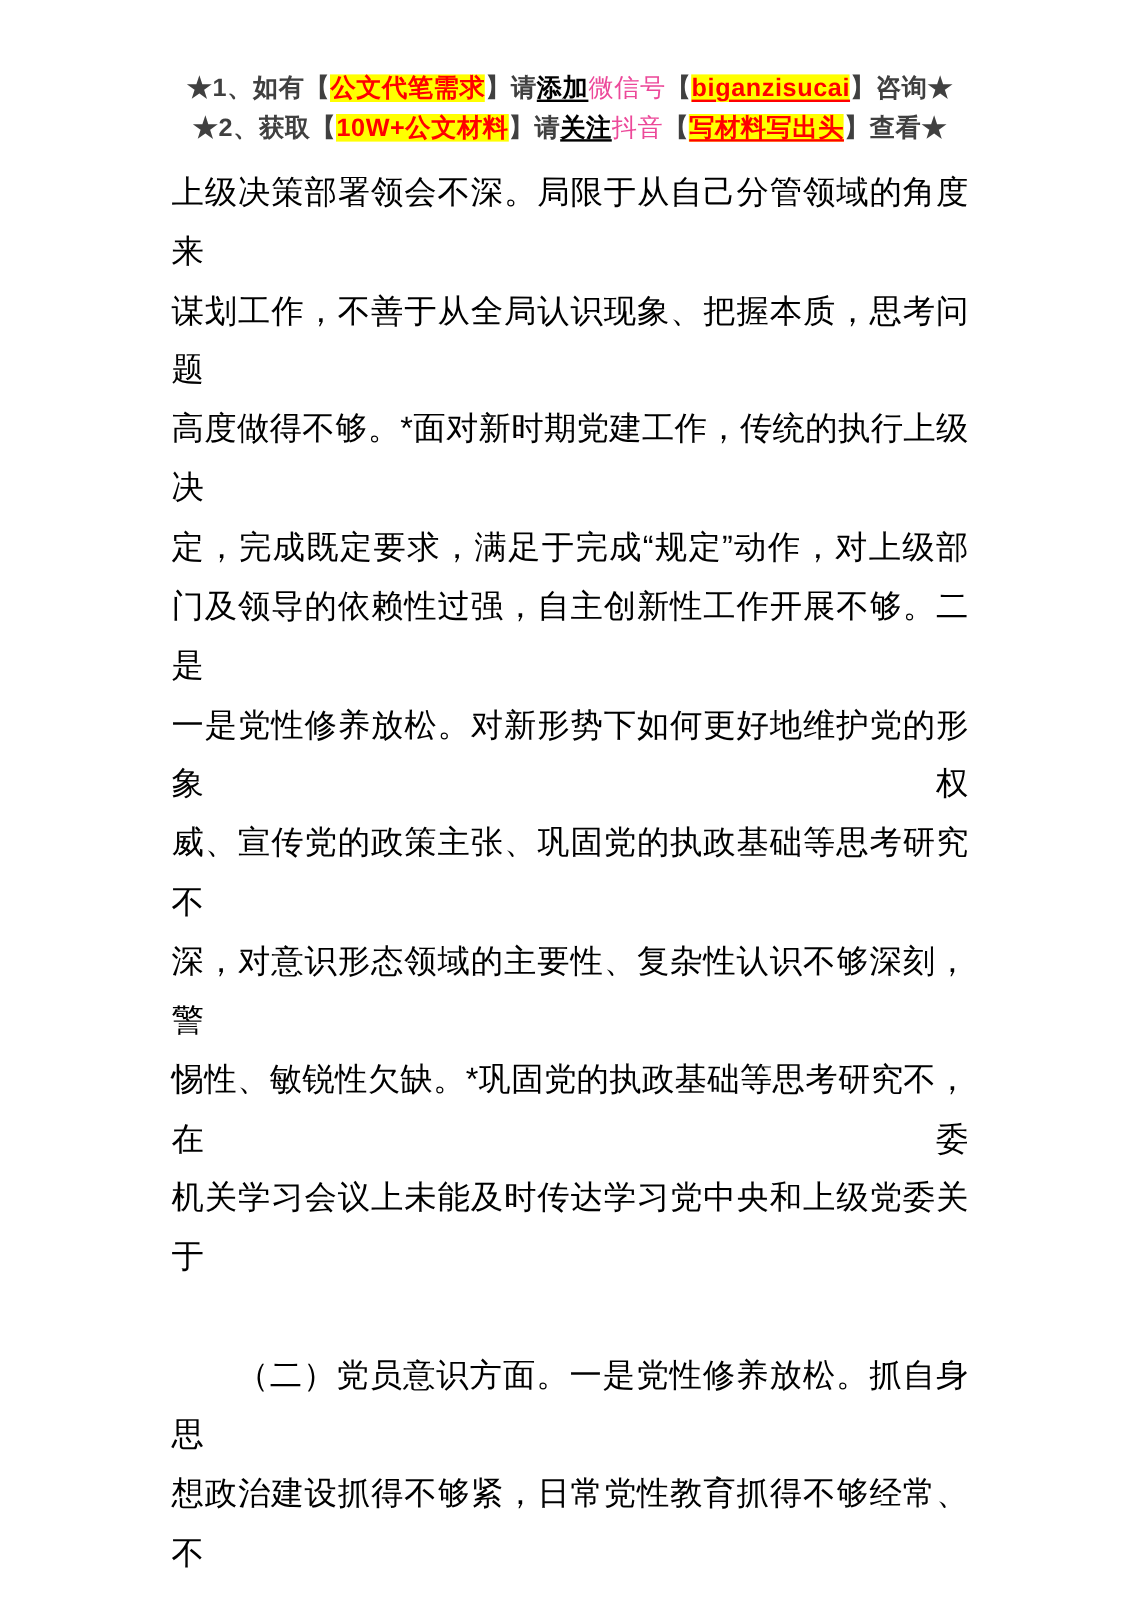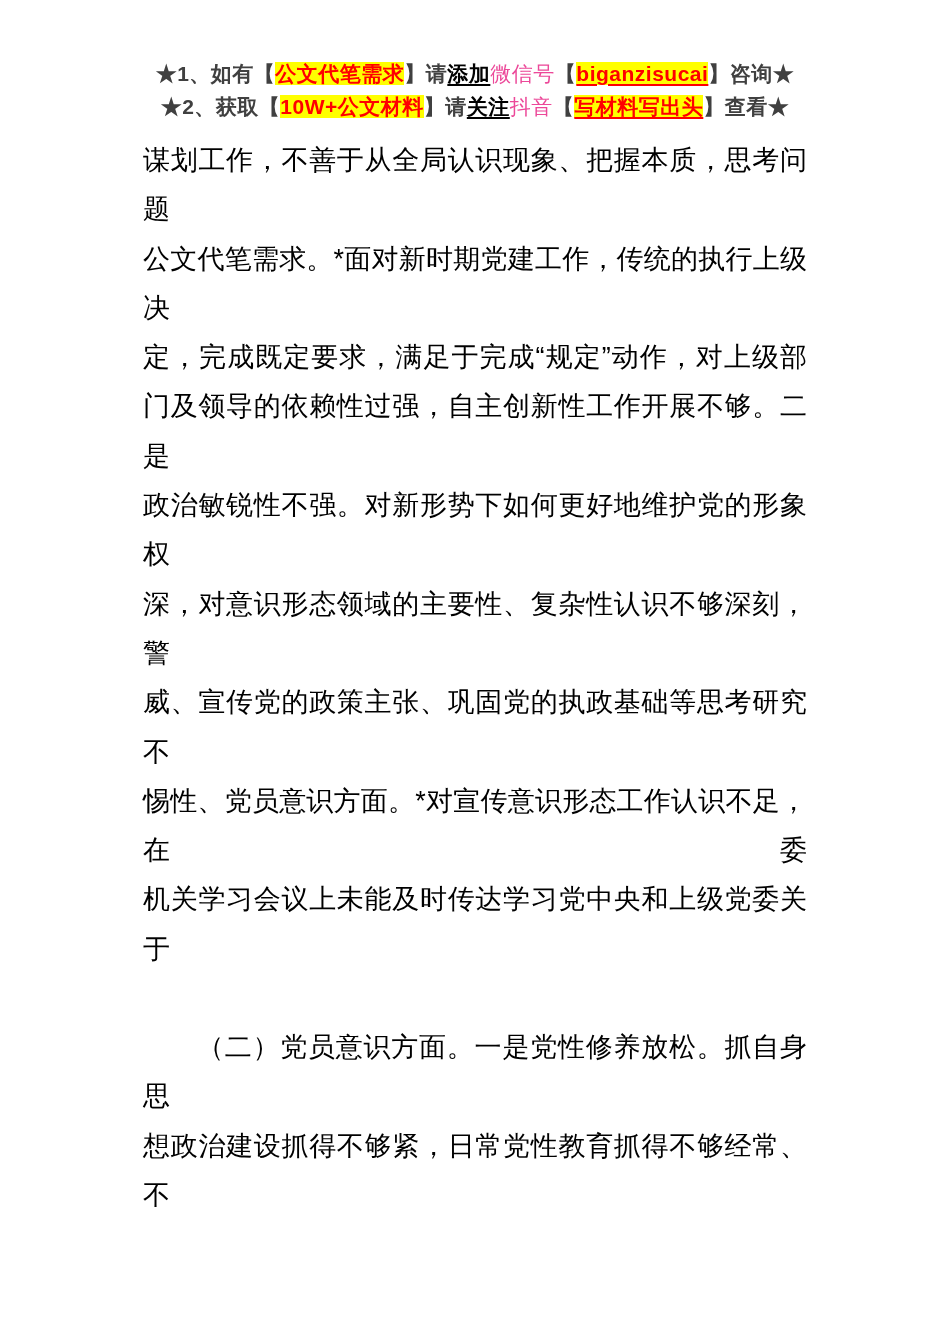--- a/index.html
+++ b/index.html
@@ -48,28 +48,29 @@
 </head>
 <body>
 
 <div class="page">
   <div class="promo promo-top" id="promo-top">
       <div class="promo-line"><span class="seg seg-black">★1、如有【</span><span class="seg seg-red-highlight" style="background: rgb(255, 255, 0); color: rgb(255, 0, 0);">公文代笔需求</span><span class="seg seg-black">】请</span><span class="seg seg-black-underline">添加</span><span class="seg seg-plain">微信号</span><span class="seg seg-black">【</span><span class="seg seg-red-highlight-underline" style="background: rgb(255, 255, 0); color: rgb(255, 0, 0);">biganzisucai</span><span class="seg seg-black">】咨询★</span></div>
       <div class="promo-line"><span class="seg seg-black">★2、获取【</span><span class="seg seg-red-highlight" style="background: rgb(255, 255, 0); color: rgb(255, 0, 0);">10W+公文材料</span><span class="seg seg-black">】请</span><span class="seg seg-black-underline">关注</span><span class="seg seg-plain">抖音</span><span class="seg seg-black">【</span><span class="seg seg-red-highlight-underline" style="background: rgb(255, 255, 0); color: rgb(255, 0, 0);">写材料写出头</span><span class="seg seg-black">】查看★</span></div>
     </div>
   <div class="doc-body" id="doc-body">
       <div class="para">
+        <div class="para-line">上级决策部署领会不深。局限于从自己分管领域的角度来</div>
         <div class="para-line">谋划工作，不善于从全局认识现象、把握本质，思考问题</div>
-        <div class="para-line">公文代笔需求。*面对新时期党建工作，传统的执行上级决</div>
+        <div class="para-line">高度做得不够。*面对新时期党建工作，传统的执行上级决</div>
         <div class="para-line">定，完成既定要求，满足于完成“规定”动作，对上级部</div>
         <div class="para-line">门及领导的依赖性过强，自主创新性工作开展不够。二是</div>
-        <div class="para-line">政治敏锐性不强。对新形势下如何更好地维护党的形象权</div>
+        <div class="para-line">一是党性修养放松。对新形势下如何更好地维护党的形象权</div>
+        <div class="para-line">威、宣传党的政策主张、巩固党的执政基础等思考研究不</div>
         <div class="para-line">深，对意识形态领域的主要性、复杂性认识不够深刻，警</div>
-        <div class="para-line">威、宣传党的政策主张、巩固党的执政基础等思考研究不</div>
-        <div class="para-line">惕性、党员意识方面。*对宣传意识形态工作认识不足，在委</div>
+        <div class="para-line">惕性、敏锐性欠缺。*巩固党的执政基础等思考研究不，在委</div>
         <div class="para-line">机关学习会议上未能及时传达学习党中央和上级党委关于</div>
       </div>
       <div class="para para-gap">
         <div class="para-line indent">（二）党员意识方面。一是党性修养放松。抓自身思</div>
         <div class="para-line">想政治建设抓得不够紧，日常党性教育抓得不够经常、不</div>
       </div>
     </div>
 
 </div>
 

